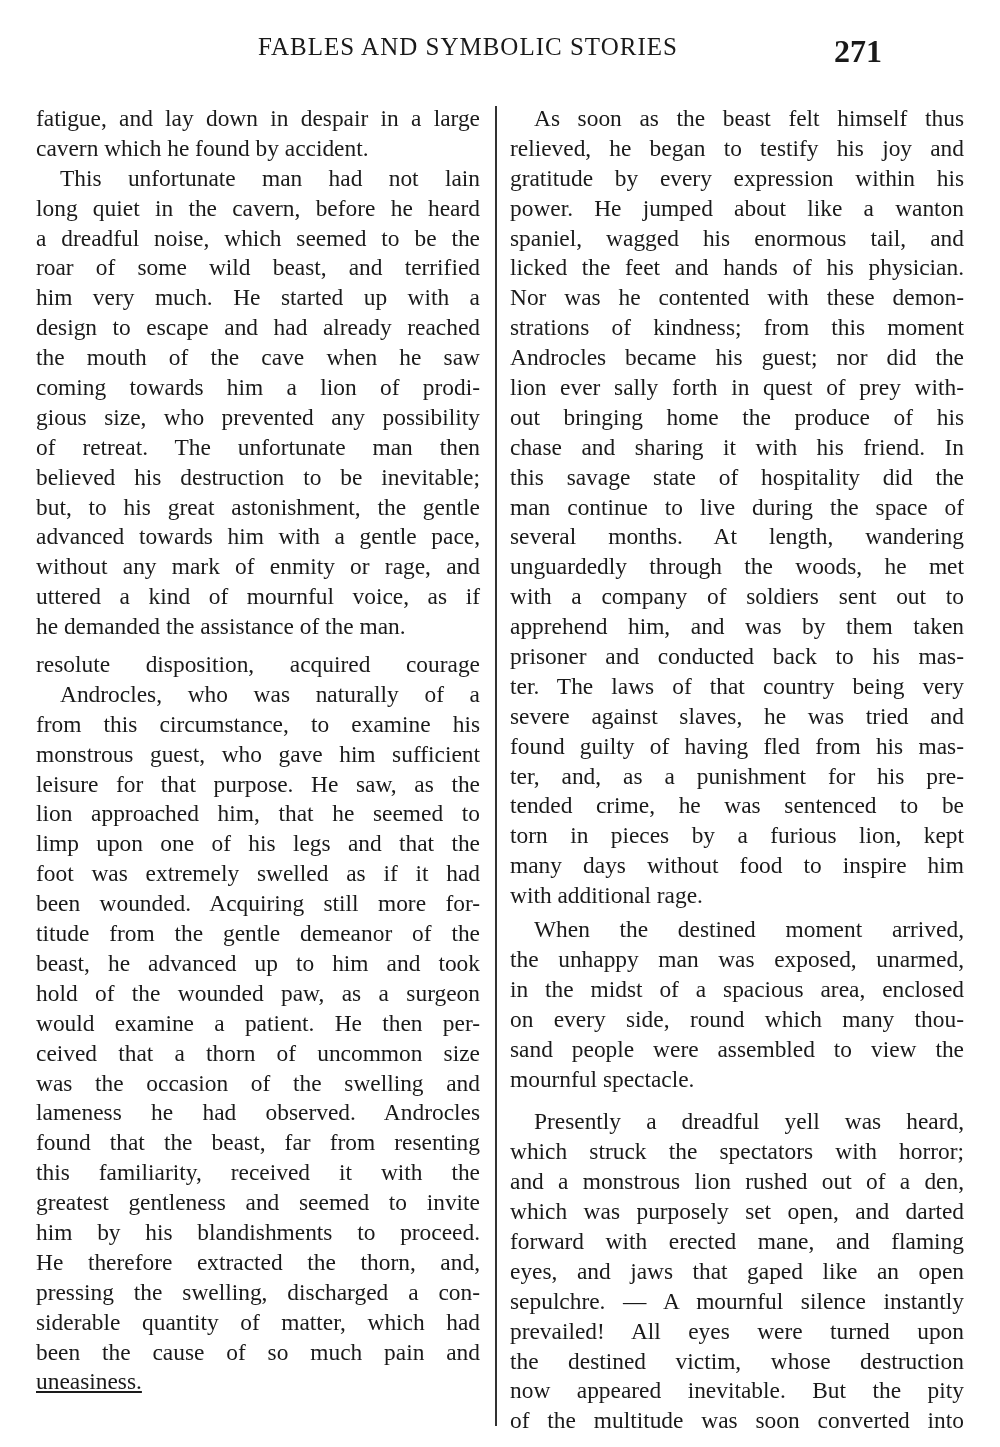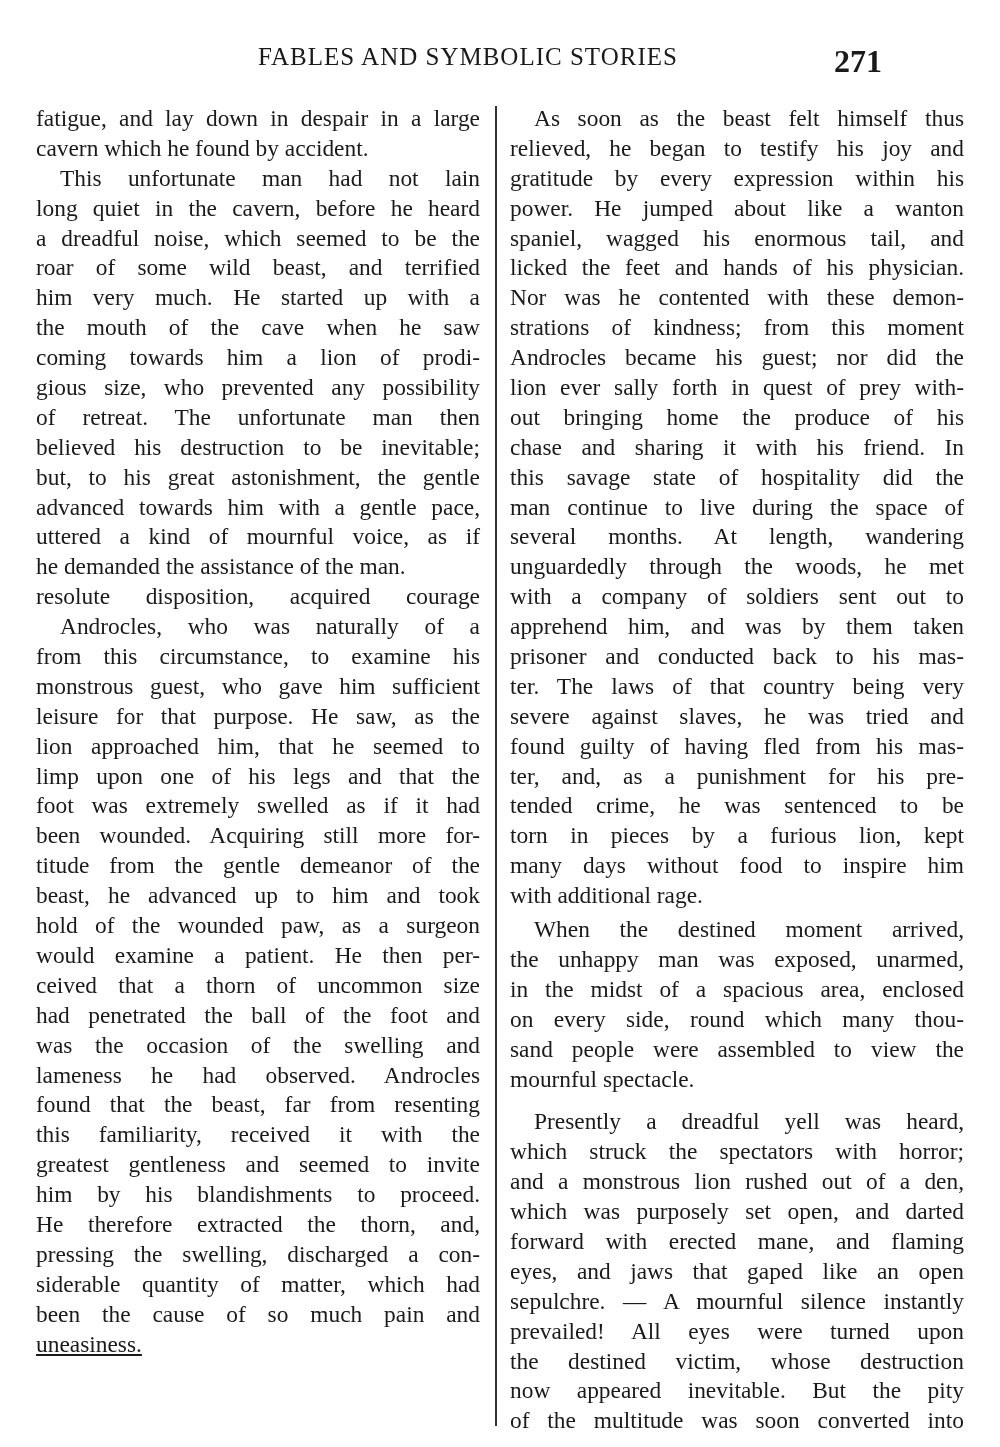--- a/index.html
+++ b/index.html
@@ -1,18 +1,18 @@
 <!DOCTYPE html>
 <html><head>
 <meta charset="utf-8">
 <style>
   html, body { margin: 0; padding: 0; background: #ffffff; }
   body { width: 1000px; height: 1447px; position: relative; overflow: hidden; color: #1a1a1a;
          font-family: "Liberation Serif", "DejaVu Serif", serif; }
-  .header { position: absolute; top: 43px; left: 0; width: 920px; height: 34px; }
+  .header { position: absolute; top: 33px; left: 0; width: 920px; height: 34px; }
   .running-title { position: absolute; left: 258px; top: 0; font-size: 25px; letter-spacing: 1px; }
   .page-number { position: absolute; right: 38px; top: 0; font-size: 32px; font-weight: bold; }
   .col { position: absolute; top: 104px; font-size: 23.4px; line-height: 29.9px; }
   .col-left { left: 36px; width: 444px; }
   .col-right { left: 510px; width: 454px; }
   .line { display: block; white-space: nowrap; text-align: justify; text-align-last: justify; height: 29.9px; }
   .line.last { text-align-last: left; }
   .line.indent { padding-left: 24px; }
   .rule { position: absolute; left: 495px; top: 106px; width: 1.5px; height: 1320px; background: #333; }
 </style>
@@ -25,44 +25,45 @@
 </div>
 
 <div class="col col-left" id="left-col">
     <span class="line ">fatigue, and lay down in despair in a large</span>
     <span class="line last" style="margin-bottom: 0px;">cavern which he found by accident.</span>
     <span class="line indent">This unfortunate man had not lain</span>
     <span class="line ">long quiet in the cavern, before he heard</span>
     <span class="line ">a dreadful noise, which seemed to be the</span>
     <span class="line ">roar of some wild beast, and terrified</span>
     <span class="line ">him very much.  He started up with a</span>
+    <span class="line ">design to escape and had already reached</span>
     <span class="line ">the mouth of the cave when he saw</span>
     <span class="line ">coming towards him a lion of prodi-</span>
     <span class="line ">gious size, who prevented any possibility</span>
     <span class="line ">of retreat.  The unfortunate man then</span>
     <span class="line ">believed his destruction to be inevitable;</span>
     <span class="line ">but, to his great astonishment, the gentle</span>
     <span class="line ">advanced towards him with a gentle pace,</span>
+    <span class="line ">without any mark of enmity or rage, and</span>
     <span class="line ">uttered a kind of mournful voice, as if</span>
-    <span class="line last" style="margin-bottom: 0px;">he demanded the assistance of the man.</span>
+    <span class="line last" style="margin-bottom: 8px;">he demanded the assistance of the man.</span>
     <span class="line ">resolute disposition, acquired courage</span>
     <span class="line indent">Androcles, who was naturally of a</span>
     <span class="line ">from this circumstance, to examine his</span>
     <span class="line ">monstrous guest, who gave him sufficient</span>
     <span class="line ">leisure for that purpose.  He saw, as the</span>
     <span class="line ">lion approached him, that he seemed to</span>
     <span class="line ">limp upon one of his legs and that the</span>
     <span class="line ">foot was extremely swelled as if it had</span>
     <span class="line ">been wounded.  Acquiring still more for-</span>
     <span class="line ">titude from the gentle demeanor of the</span>
     <span class="line ">beast, he advanced up to him and took</span>
     <span class="line ">hold of the wounded paw, as a surgeon</span>
     <span class="line ">would examine a patient.  He then per-</span>
     <span class="line ">ceived that a thorn of uncommon size</span>
-    <span class="line ">had penetrated the ball of the foot and</span>
     <span class="line ">was the occasion of the swelling and</span>
     <span class="line ">lameness he had observed.  Androcles</span>
     <span class="line ">found that the beast, far from resenting</span>
     <span class="line ">this familiarity, received it with the</span>
     <span class="line ">greatest gentleness and seemed to invite</span>
     <span class="line ">him by his blandishments to proceed.</span>
     <span class="line ">He therefore extracted the thorn, and,</span>
     <span class="line ">pressing the swelling, discharged a con-</span>
     <span class="line ">siderable quantity of matter, which had</span>
     <span class="line ">been the cause of so much pain and</span>

